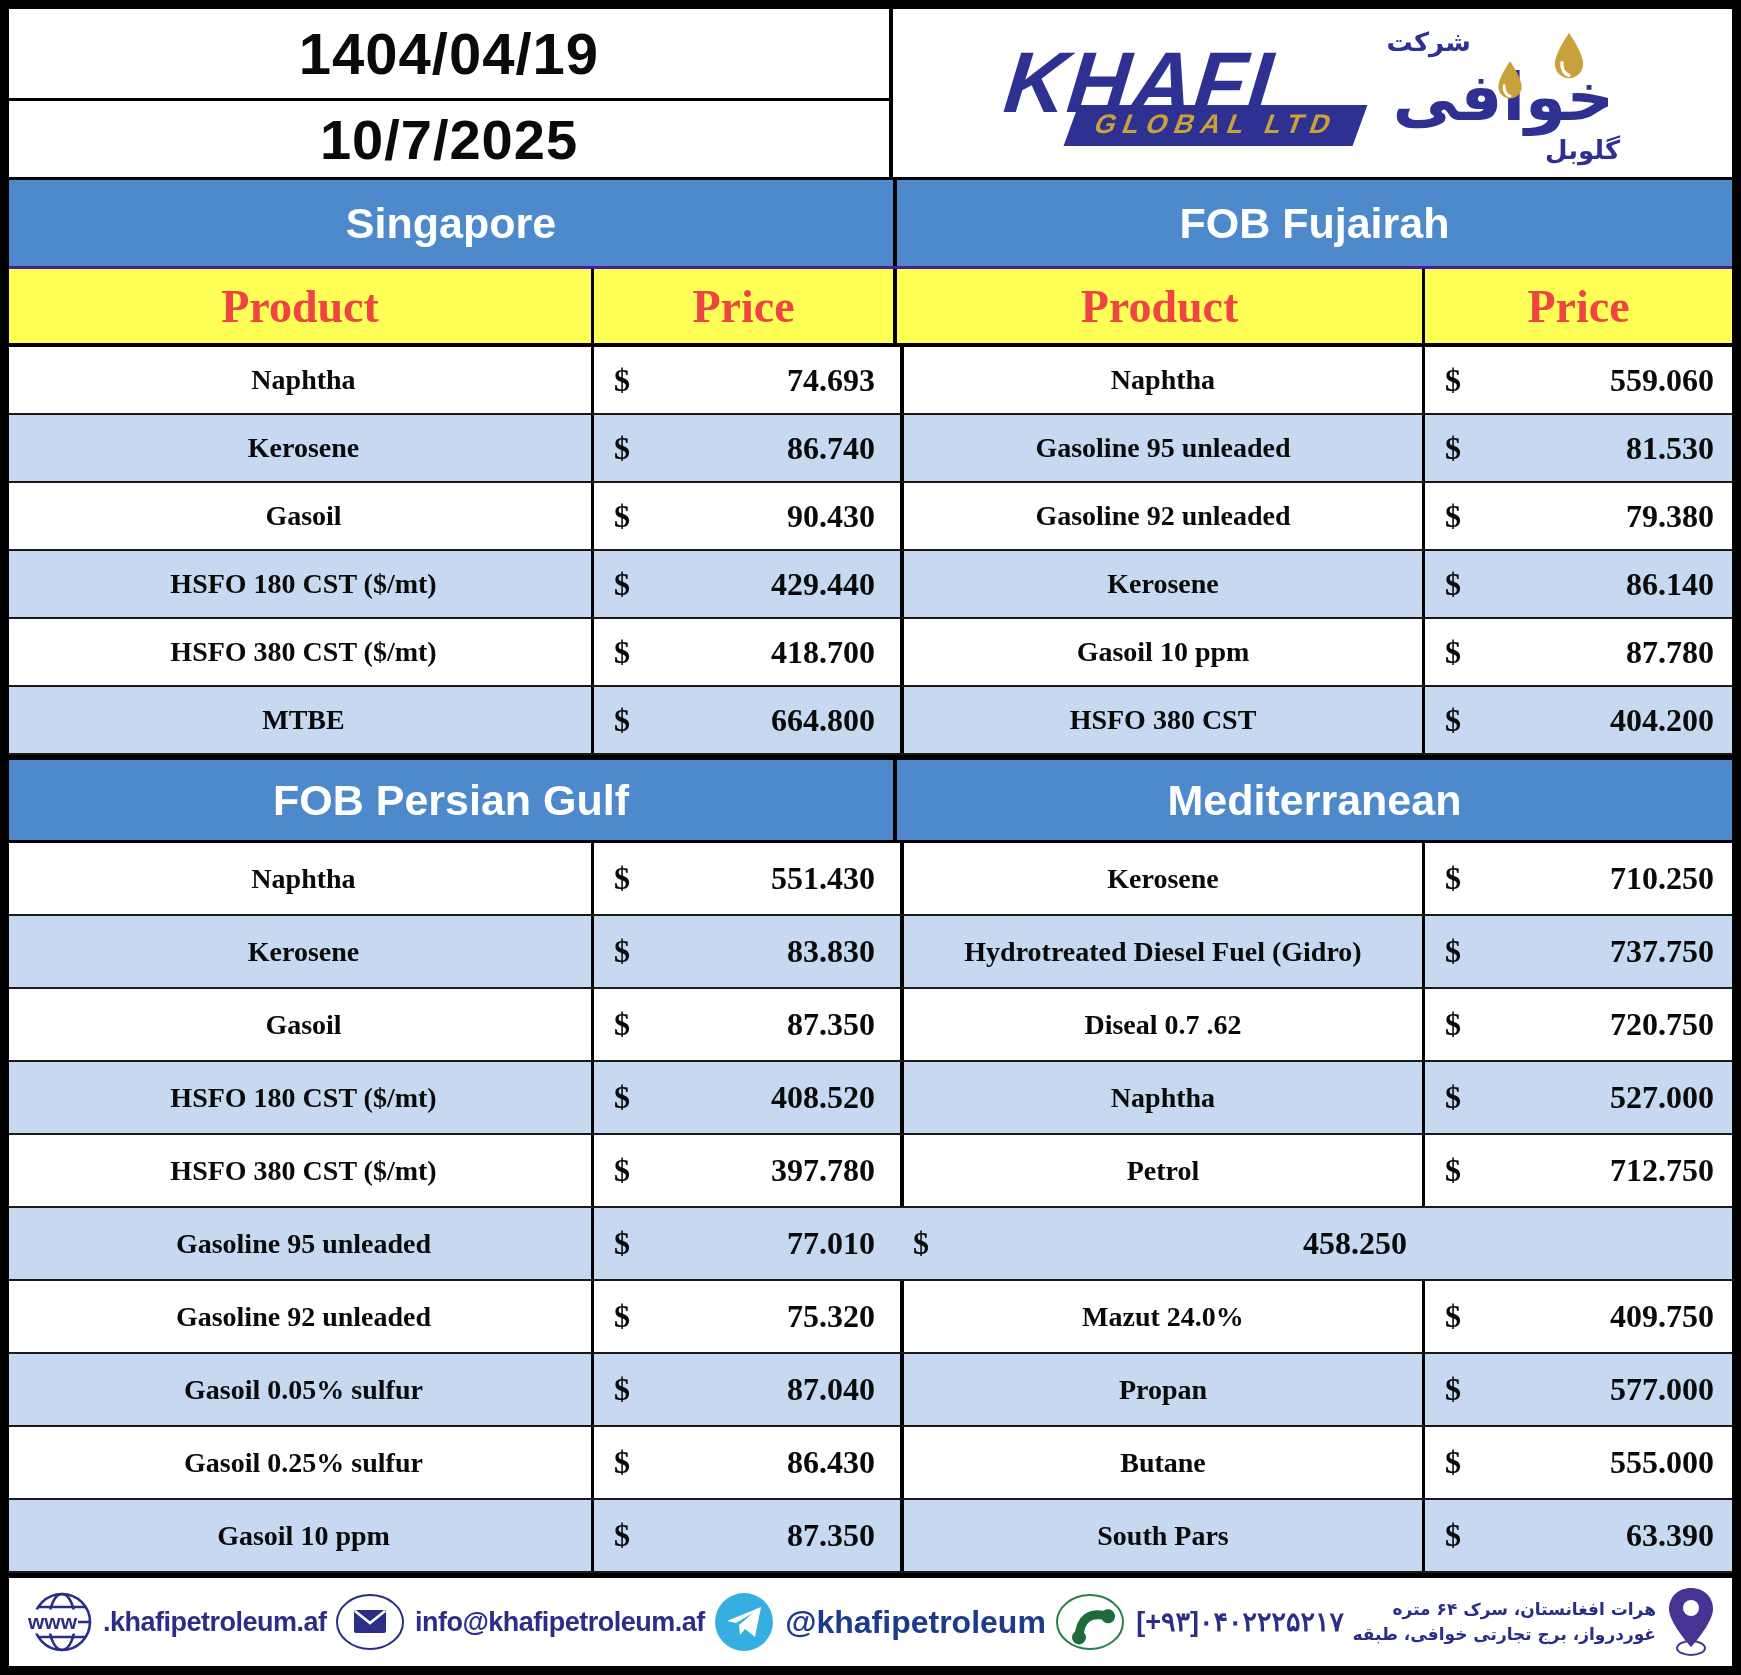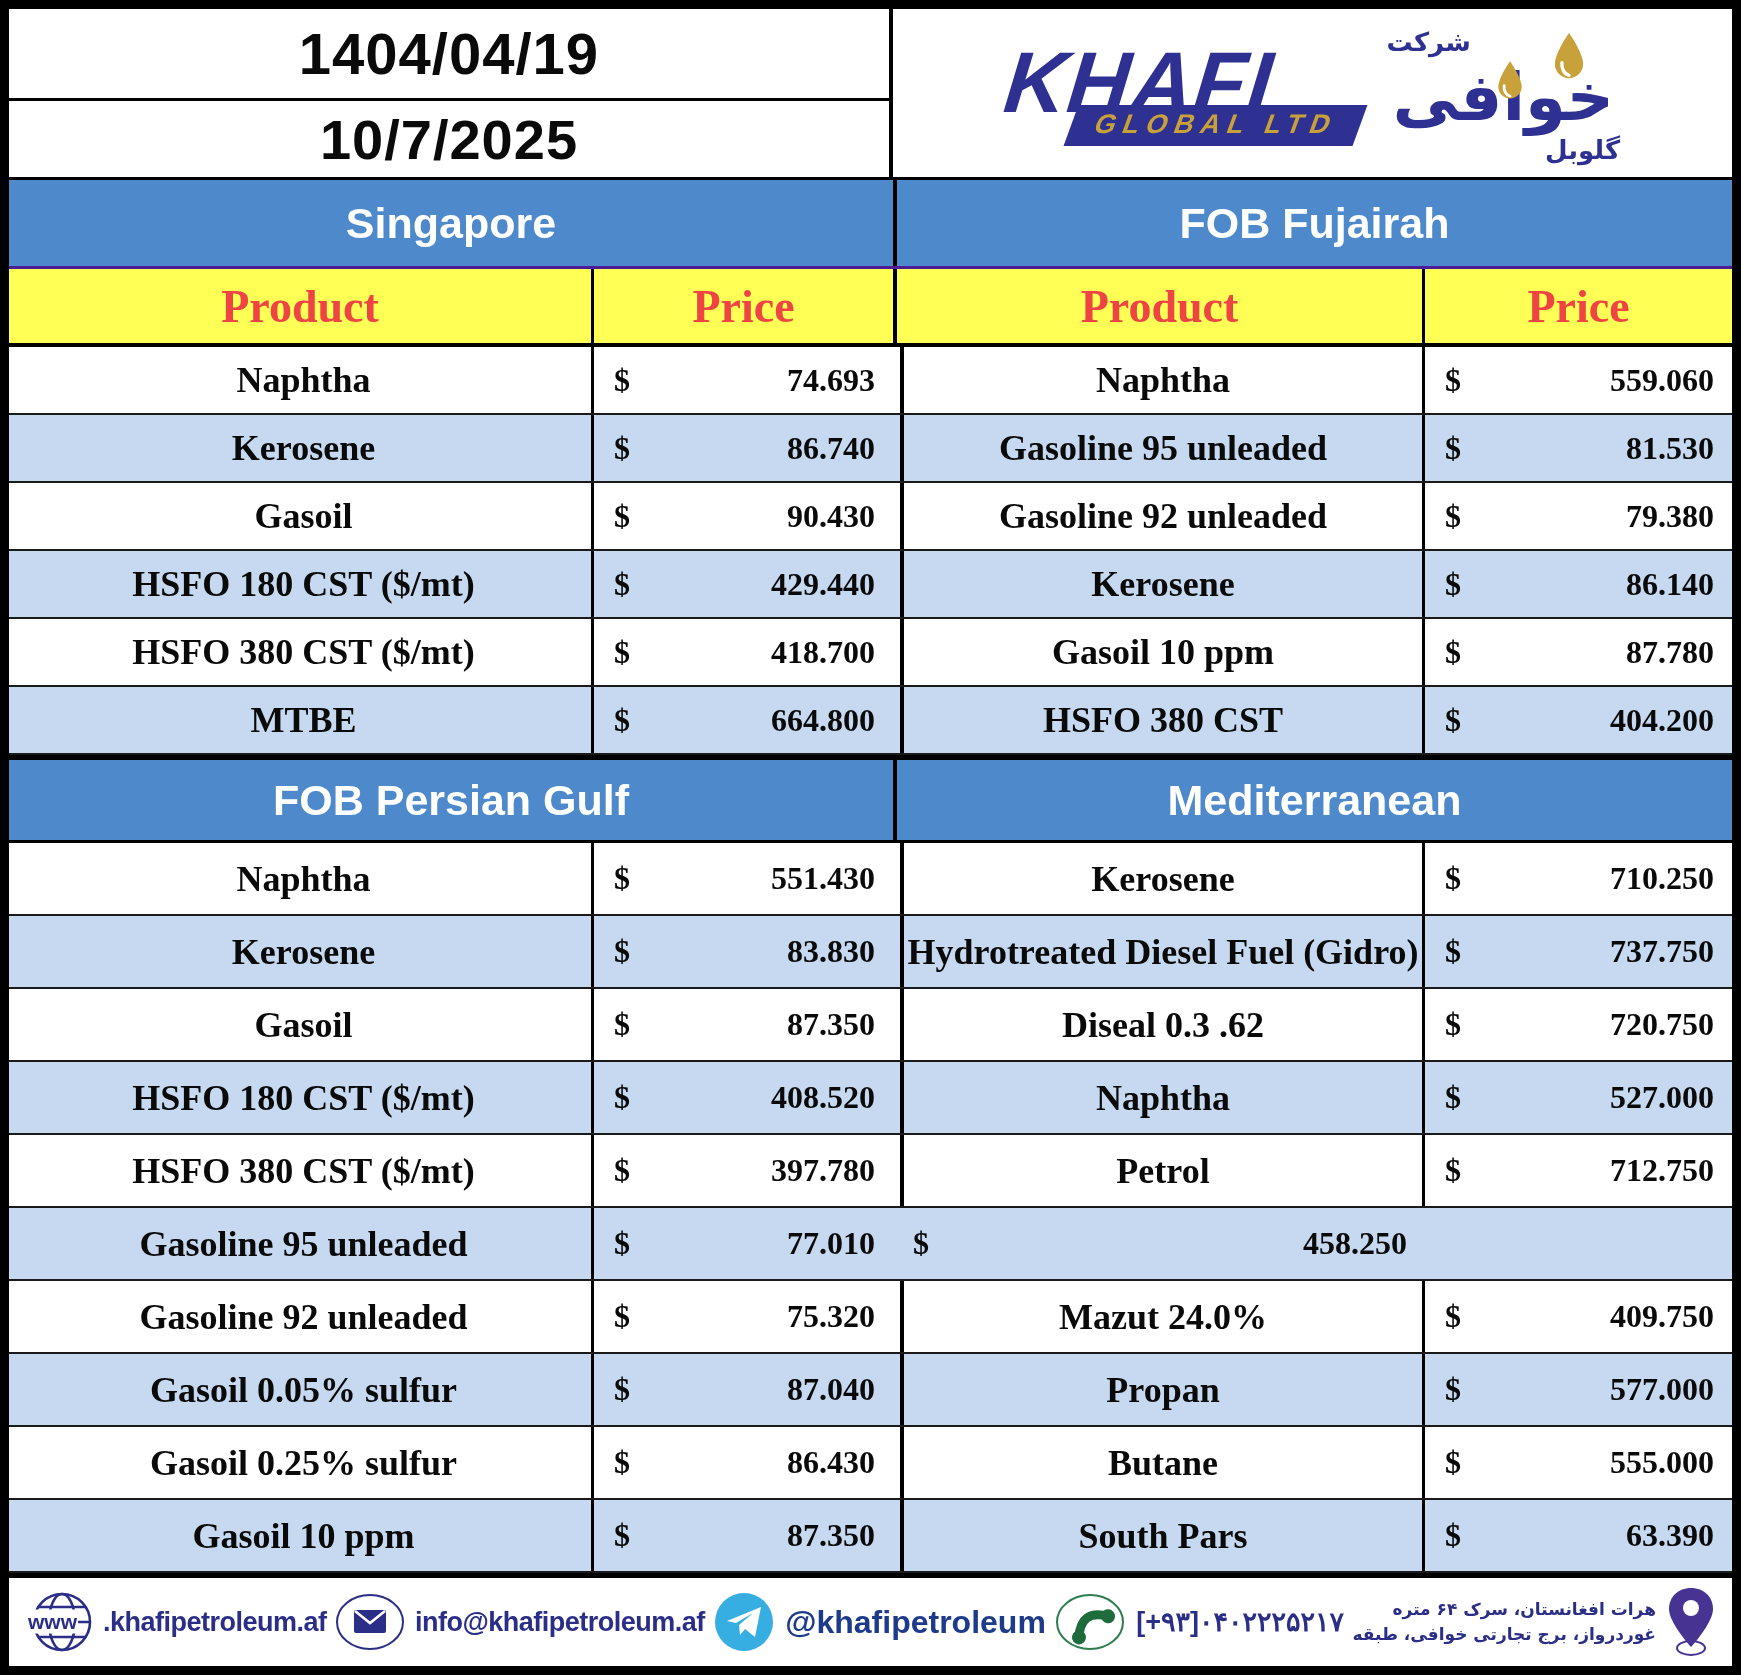--- a/index.html
+++ b/index.html
@@ -68,21 +68,21 @@
     display:flex; align-items:center; justify-content:center;
     font-weight:700; font-size:46px; color:#ef4444;
   }
 
   
   .trow { border-bottom:2px solid #1a1a1a; background:#fff; }
   .trow.alt { background:#c6d9f0; }
   .trow.toprow { height:68px; }
   .trow.botrow { height:73px; }
   .cell { display:flex; align-items:center; }
-  .cell.product { justify-content:center; font-weight:700; font-size:36px; color:#0a0a0a; text-align:center; white-space:nowrap;margin-left:7px; }
+  .cell.product { justify-content:center; font-weight:700; font-size:28px; color:#0a0a0a; text-align:center; white-space:nowrap;margin-left:7px; }
   .cell.pricebox { justify-content:space-between; padding:0 18px 0 20px; font-weight:700; font-size:32px; color:#0a0a0a; }
 
   
   .footer {
     height:93px; border-top:5px solid #000; background:#fff;
     display:flex; align-items:center; justify-content:space-between;
     padding:0 16px 0 22px;
     font-family:"Liberation Sans", sans-serif; color:#2b2e87;
   }
   .f-item { display:flex; align-items:center; gap:10px; }
@@ -249,21 +249,21 @@
             <span>$</span>
             <span>737.750</span>
           </div>
         </div>
         <div class="trow grid4 botrow">
           <div class="cell product c1">Gasoil</div>
           <div class="cell pricebox c2">
             <span>$</span>
             <span>87.350</span>
           </div>
-          <div class="cell product c3">Diseal 0.3 .62</div>
+          <div class="cell product c3">Diseal 0.7 .62</div>
           <div class="cell pricebox c4">
             <span>$</span>
             <span>720.750</span>
           </div>
         </div>
         <div class="trow grid4 botrow alt">
           <div class="cell product c1">HSFO 180 CST ($/mt)</div>
           <div class="cell pricebox c2">
             <span>$</span>
             <span>408.520</span>

